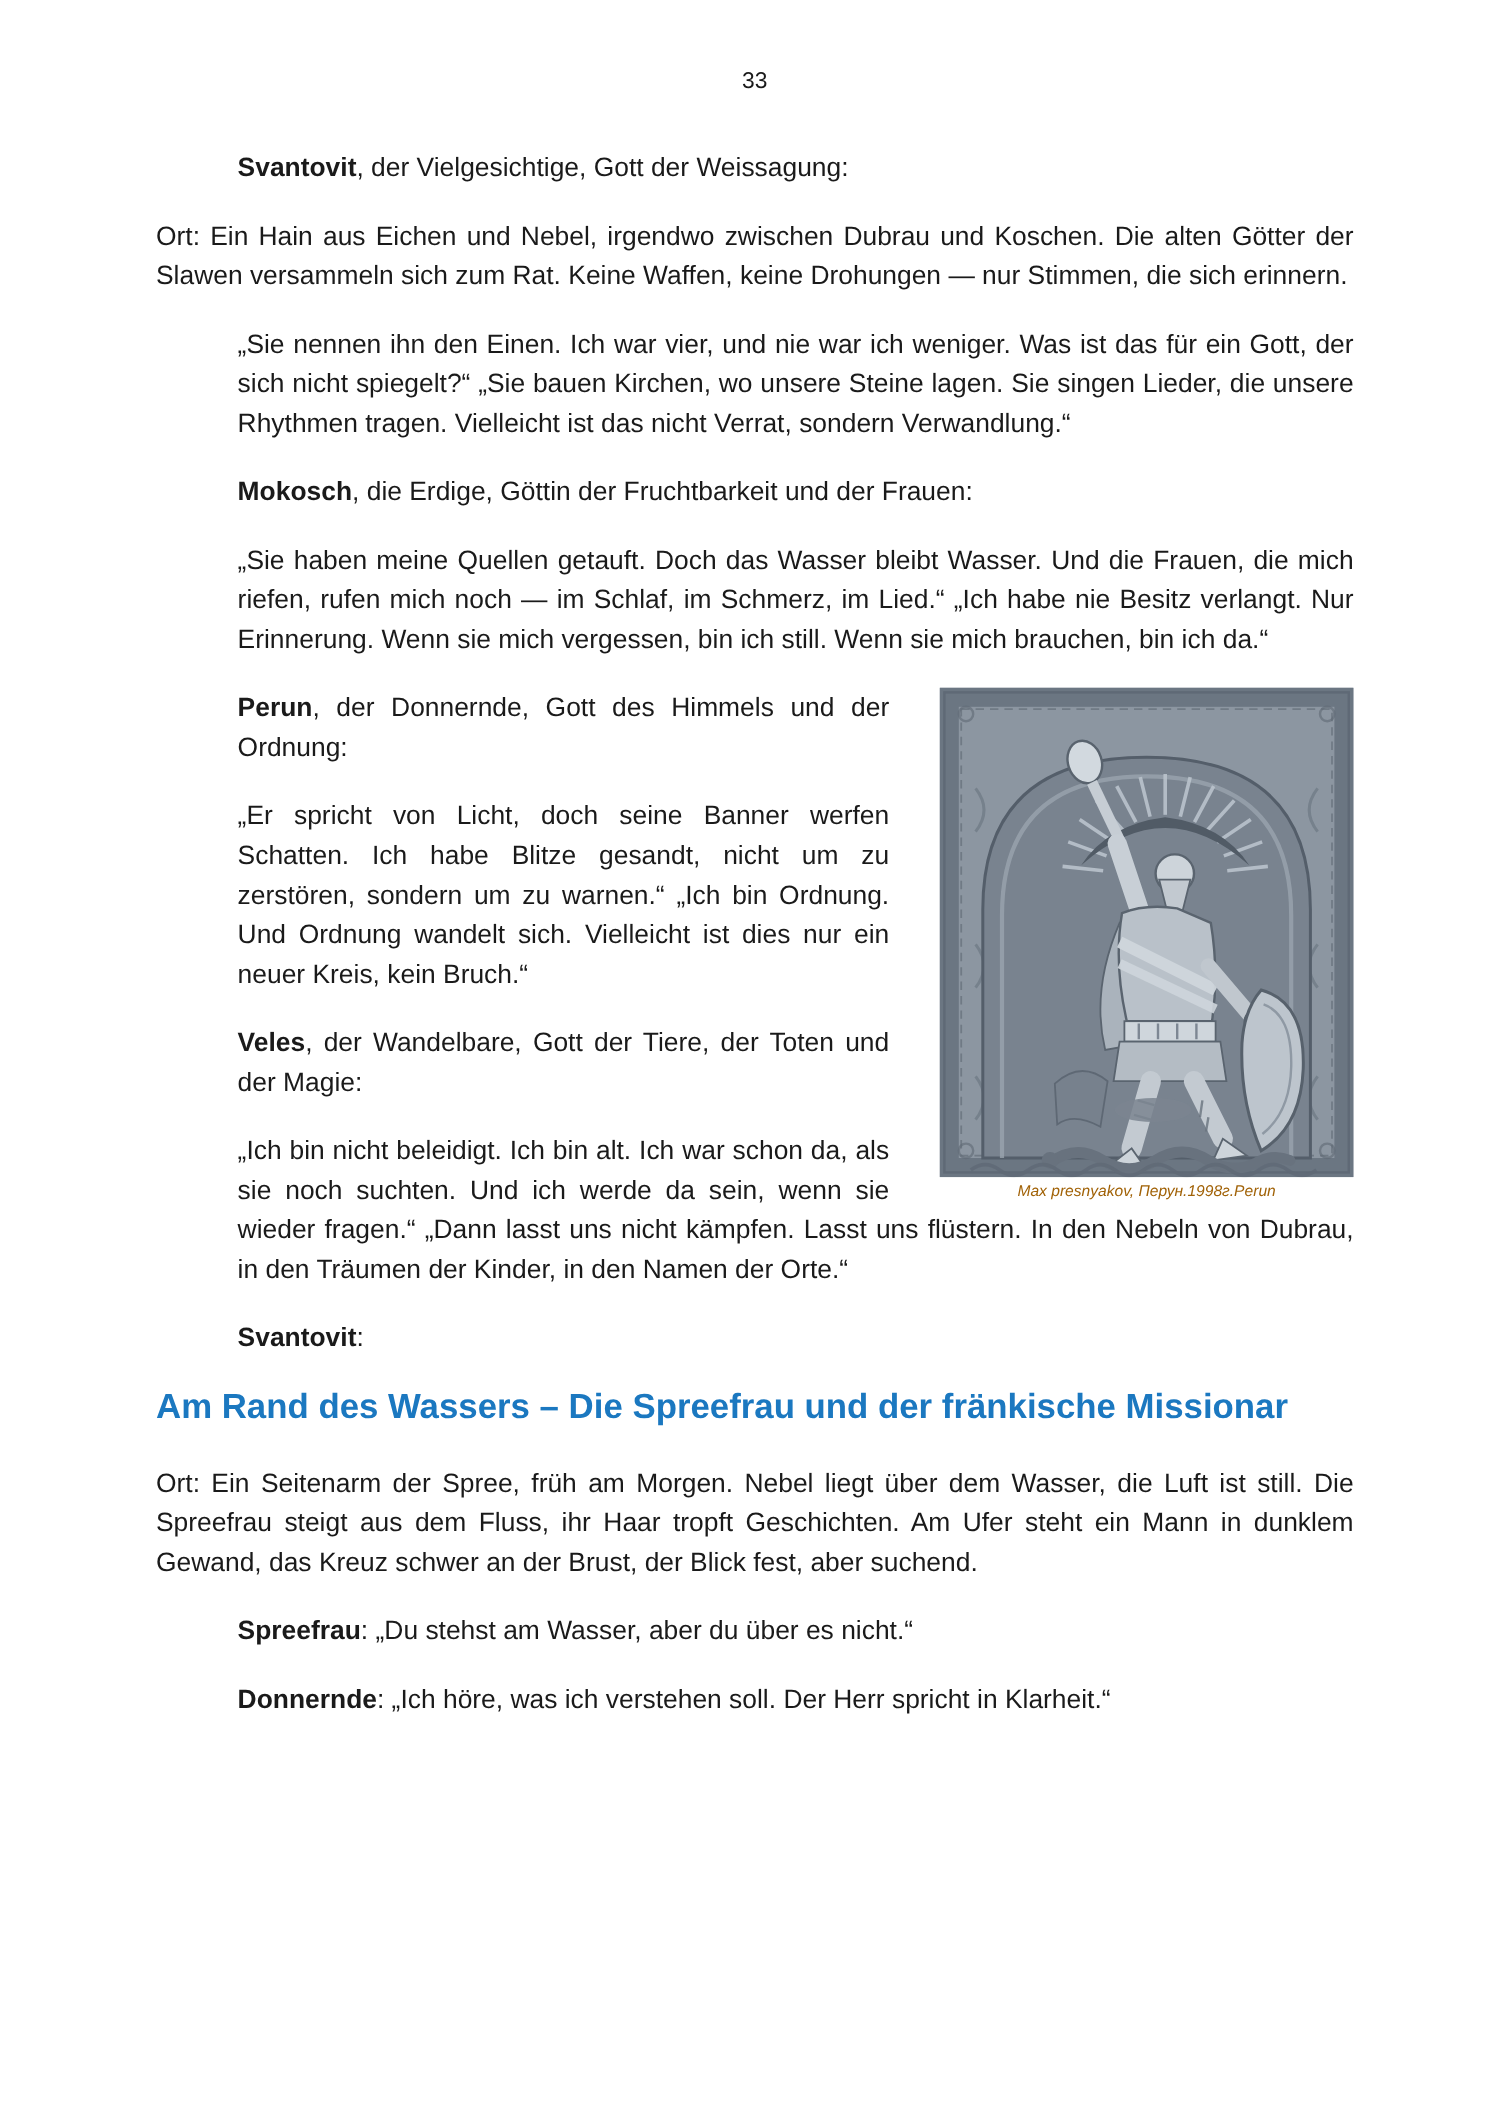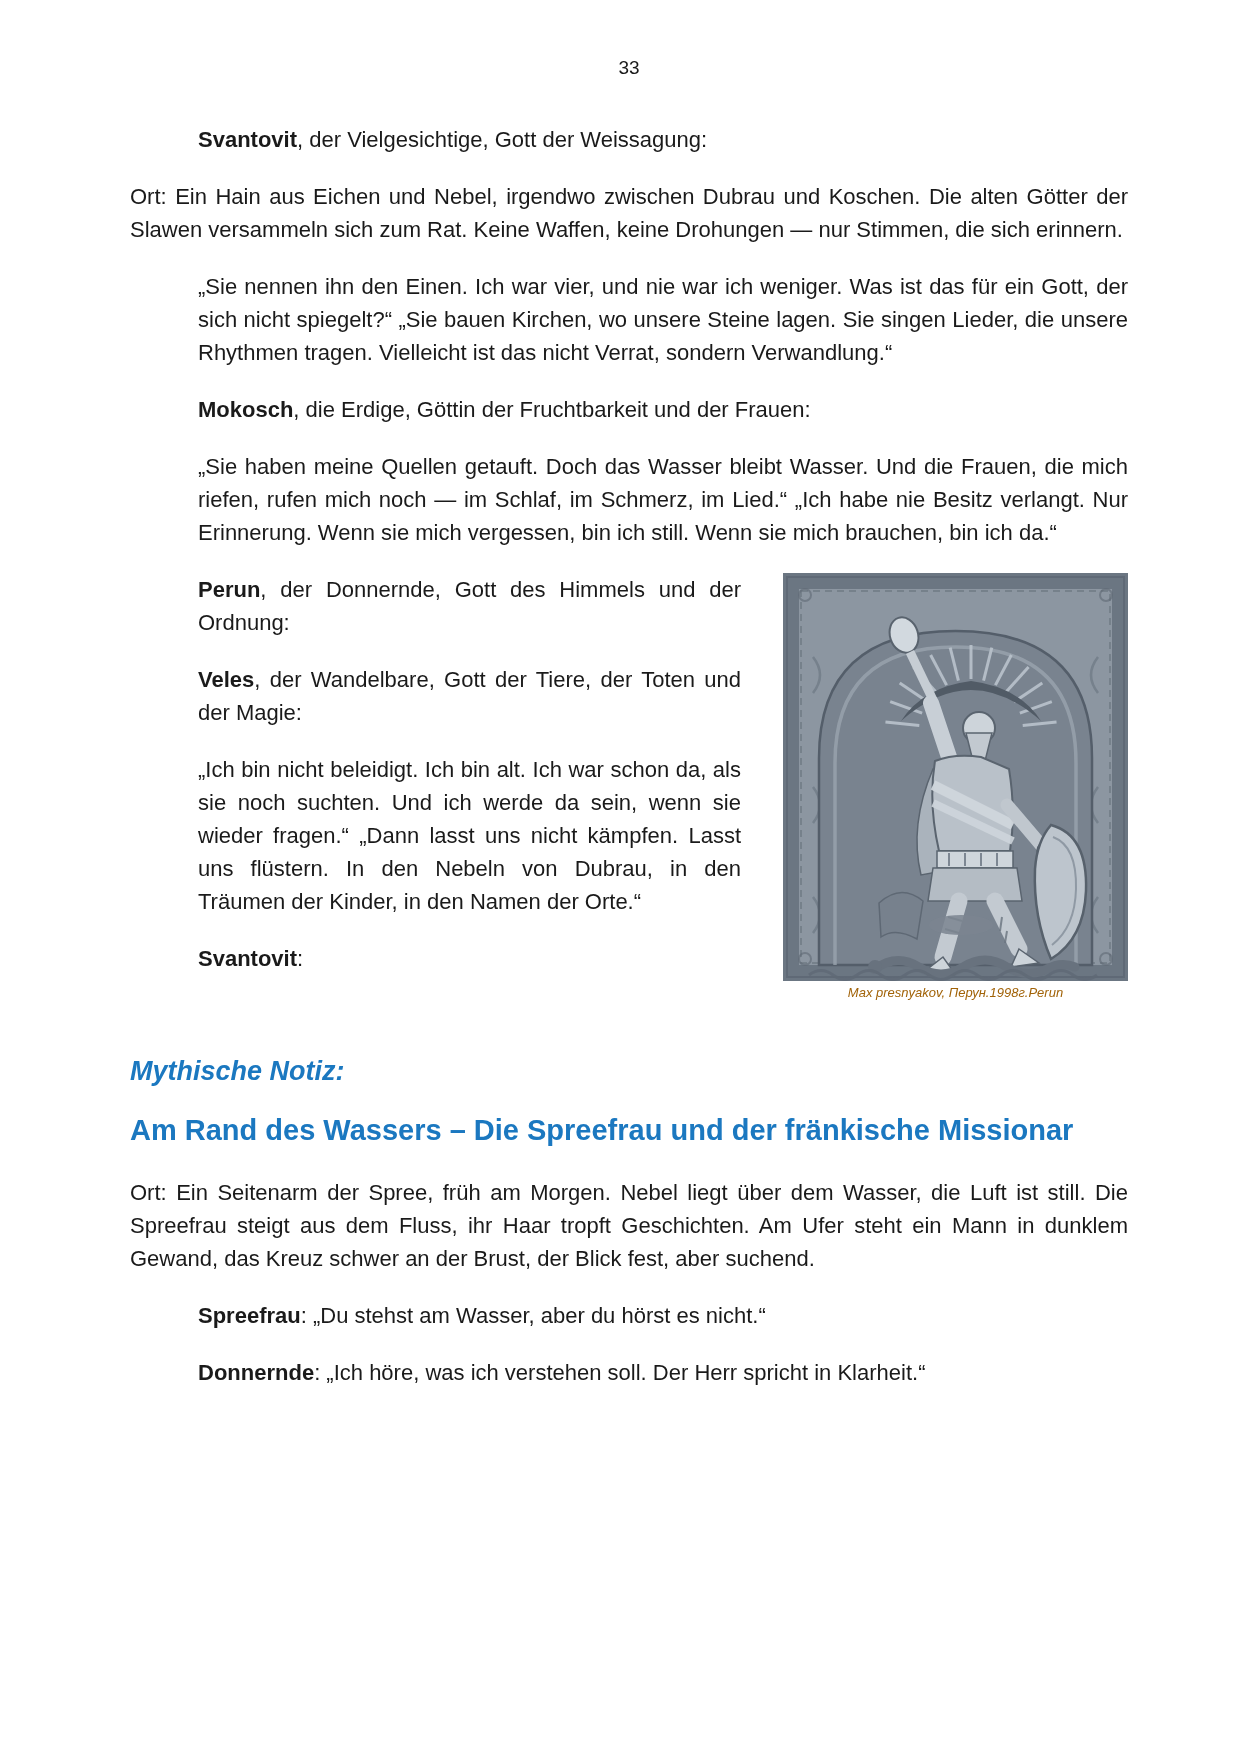--- a/index.html
+++ b/index.html
@@ -129,30 +129,30 @@
       <path d="M96 330 Q118 310 140 328 L134 366 Q112 354 98 364 Z" fill="#77818d" stroke="#5c6672" stroke-width="1.5" opacity="0.9"></path>
       <ellipse cx="178" cy="352" rx="32" ry="10" fill="#7b8591" opacity="0.85"></ellipse>
       <path d="M92 396 q22 -16 44 -2 q22 14 44 0 q22 -14 44 0 q20 12 40 2 q14 -8 28 -2" stroke="#68727e" stroke-width="9" fill="none" stroke-linecap="round"></path>
       <circle cx="92" cy="394" r="7" fill="#68727e"></circle>
       <path d="M26 402 q12 -9 24 0 q12 9 24 0 q12 -9 24 0 q12 9 24 0 q12 -9 24 0 q12 9 24 0 q12 -9 24 0 q12 9 24 0 q12 -9 24 0 q12 9 24 0 q12 -9 24 0 q12 9 24 0" stroke="#5f6975" stroke-width="3" fill="none" opacity="0.8"></path>
     </svg>
     <figcaption>Max presnyakov, Перун.1998г.Perun</figcaption>
   </figure>
 
   <p class="body-par indent"><span class="speaker-name">Perun</span><span>, der Donnernde, Gott des Himmels und der Ordnung:</span></p>
+  <p class="body-par indent">„Er spricht von Licht, doch seine Banner werfen Schatten. Ich habe Blitze gesandt, nicht um zu zerstören, sondern um zu warnen.“ „Ich bin Ordnung. Und Ordnung wandelt sich. Vielleicht ist dies nur ein neuer Kreis, kein Bruch.“</p>
 
   <p class="body-par indent"><span class="speaker-name">Veles</span><span>, der Wandelbare, Gott der Tiere, der Toten und der Magie:</span></p>
   <p class="body-par indent">„Ich bin nicht beleidigt. Ich bin alt. Ich war schon da, als sie noch suchten. Und ich werde da sein, wenn sie wieder fragen.“ „Dann lasst uns nicht kämpfen. Lasst uns flüstern. In den Nebeln von Dubrau, in den Träumen der Kinder, in den Namen der Orte.“</p>
 
   <p class="body-par indent"><span class="speaker-name">Svantovit</span><span>:</span></p>
 
   <div class="clear"></div>
 
-  <h2 class="note-label">Mythische Notiz:</h2>
   <h1 class="note-title">Am Rand des Wassers – Die Spreefrau und der fränkische Missionar</h1>
 
   <p class="body-par">Ort: Ein Seitenarm der Spree, früh am Morgen. Nebel liegt über dem Wasser, die Luft ist still. Die Spreefrau steigt aus dem Fluss, ihr Haar tropft Geschichten. Am Ufer steht ein Mann in dunklem Gewand, das Kreuz schwer an der Brust, der Blick fest, aber suchend.</p>
 
-  <p class="body-par indent"><span class="speaker-name">Spreefrau</span><span>: „Du stehst am Wasser, aber du hörst es nicht.“</span></p>
+  <p class="body-par indent"><span class="speaker-name">Spreefrau</span><span>: „Du stehst am Wasser, aber du über es nicht.“</span></p>
 
   <p class="body-par indent"><span class="speaker-name">Donnernde</span><span>: „Ich höre, was ich verstehen soll. Der Herr spricht in Klarheit.“</span></p>
 
 </div>
 
 </body></html>

